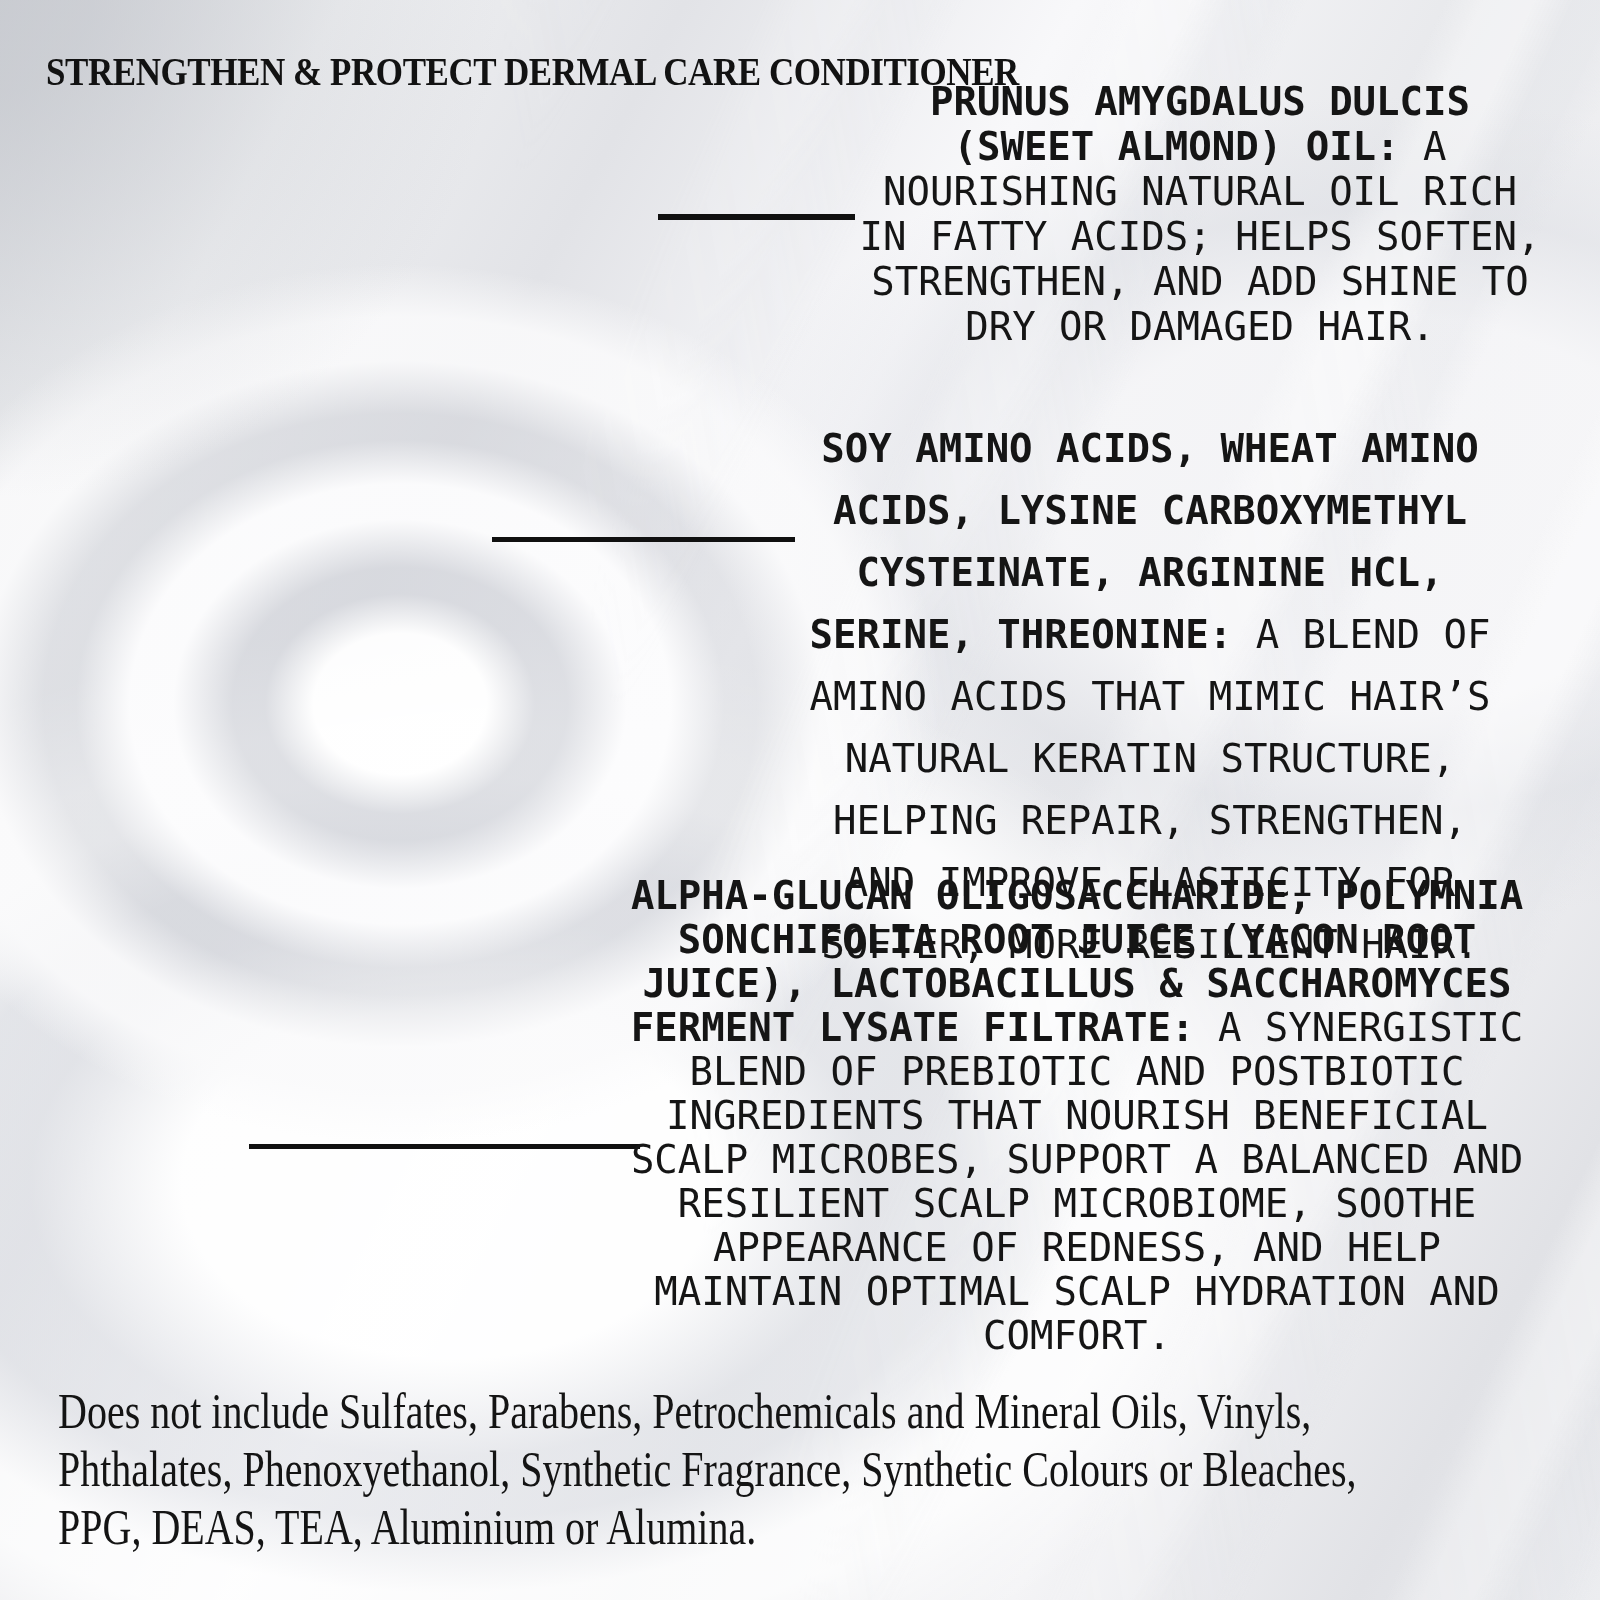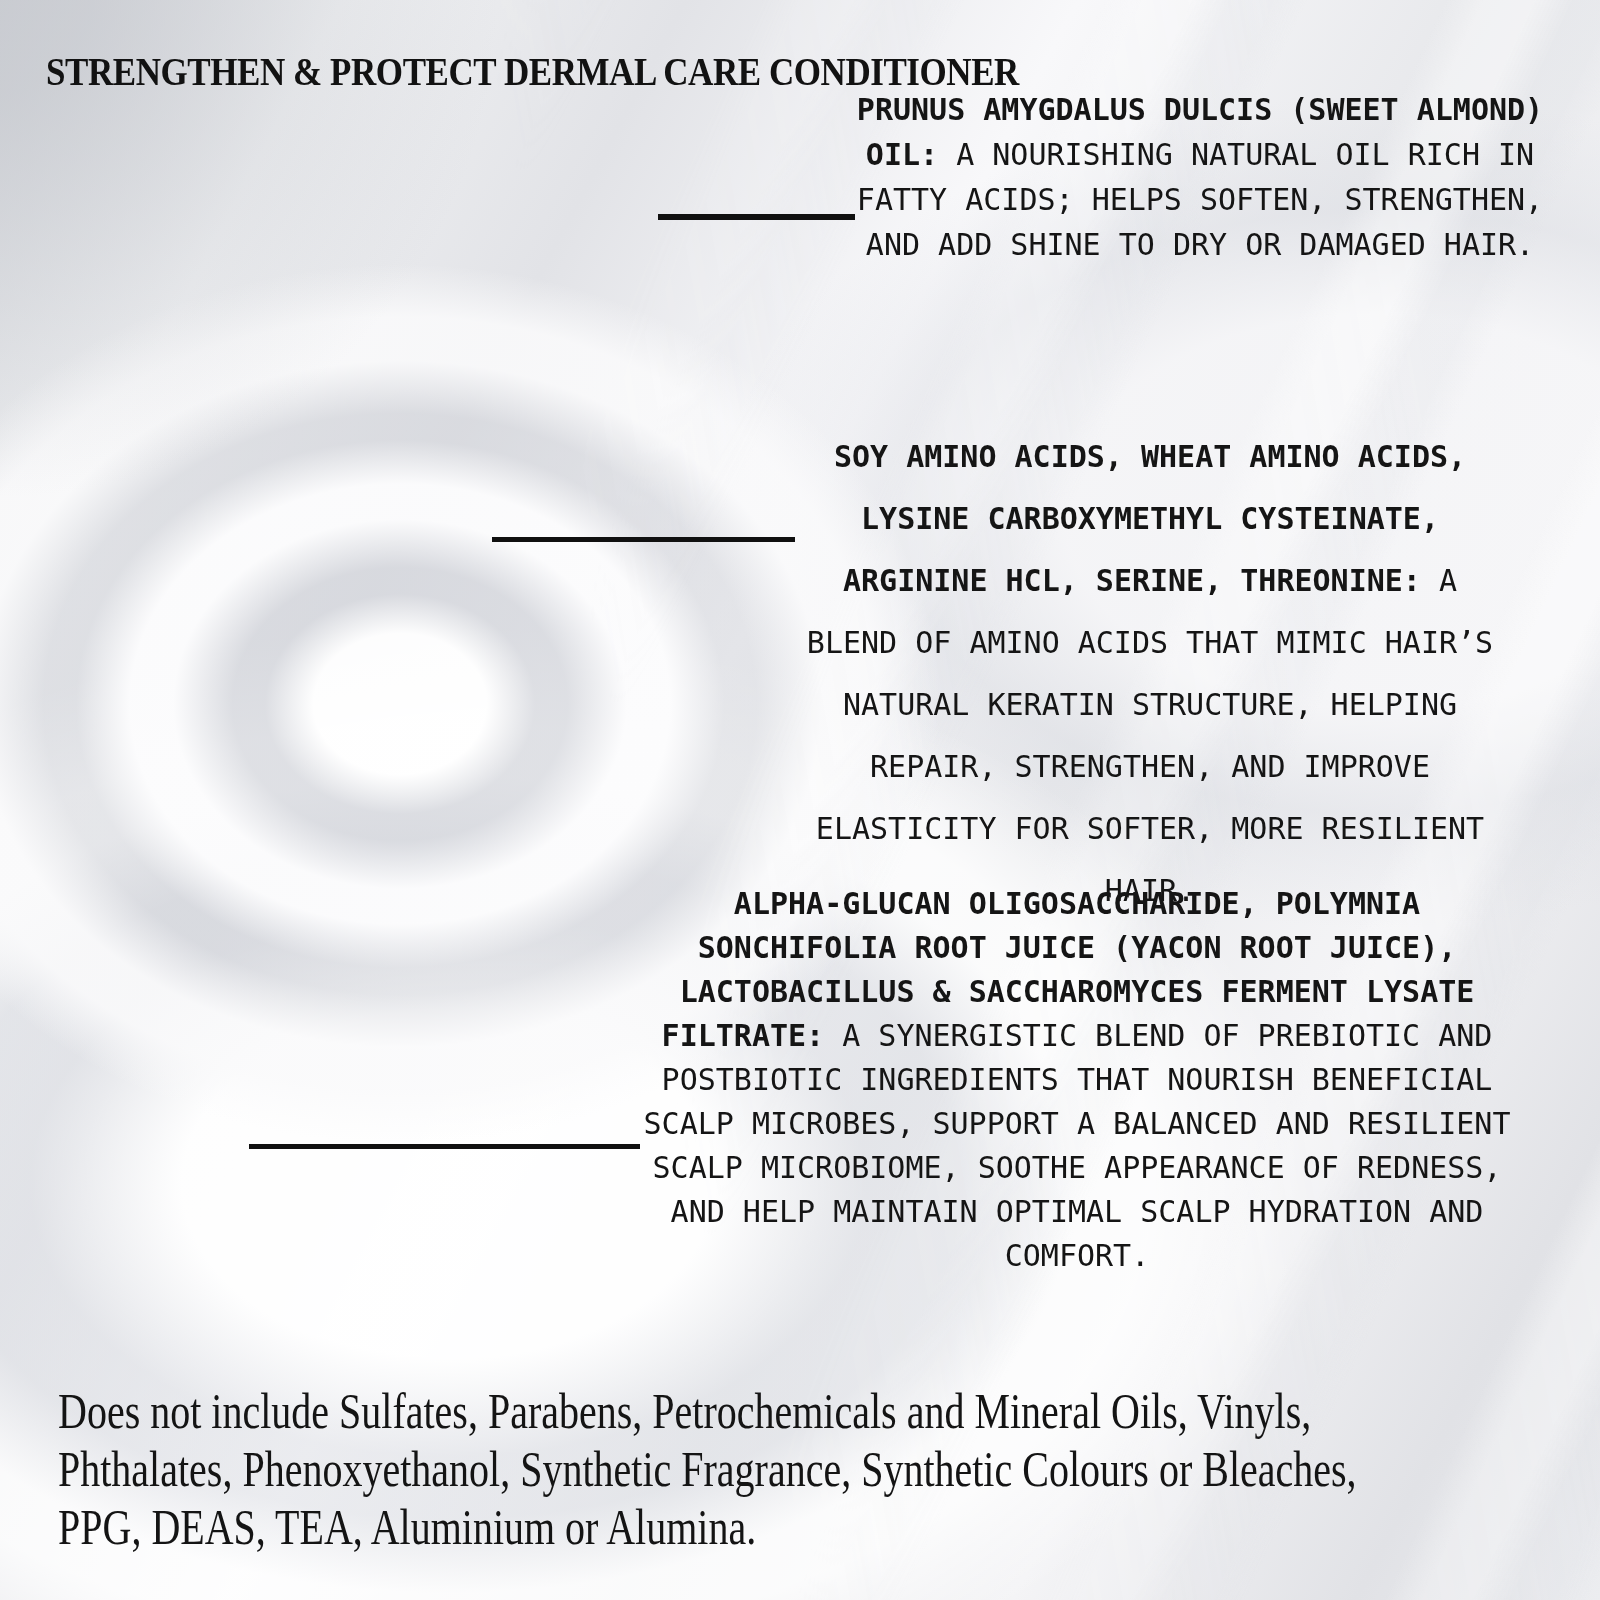--- a/index.html
+++ b/index.html
@@ -56,23 +56,22 @@
   .label-title {
     position: absolute; left: 46px; top: 52px;
     font-family: "Liberation Serif", serif;
     font-weight: 700; font-size: 40px; line-height: 40px;
     letter-spacing: -0.5px; color: #121212;
     white-space: nowrap;
     transform: scaleX(0.875); transform-origin: left top;
   }
   .ing {
     position: absolute;
-    font-size: 30px; color: #151515;
+    font-size: 39px; color: #151515;
     text-align: center;
-    margin-top: 8px;
   }
   .ing .b { font-weight: 700; }
   #p1 { left: 855px; top: 79px;  width: 690px; line-height: 45px; }
   #p2 { left: 805px; top: 418px; width: 690px; line-height: 62px; }
   #p3 { left: 627px; top: 874px; width: 900px; line-height: 44px; }
 
   .callout {
     position: absolute; background: #101010; height: 6px;
   }
   #c1 { left: 658px; top: 214px; width: 197px; }

